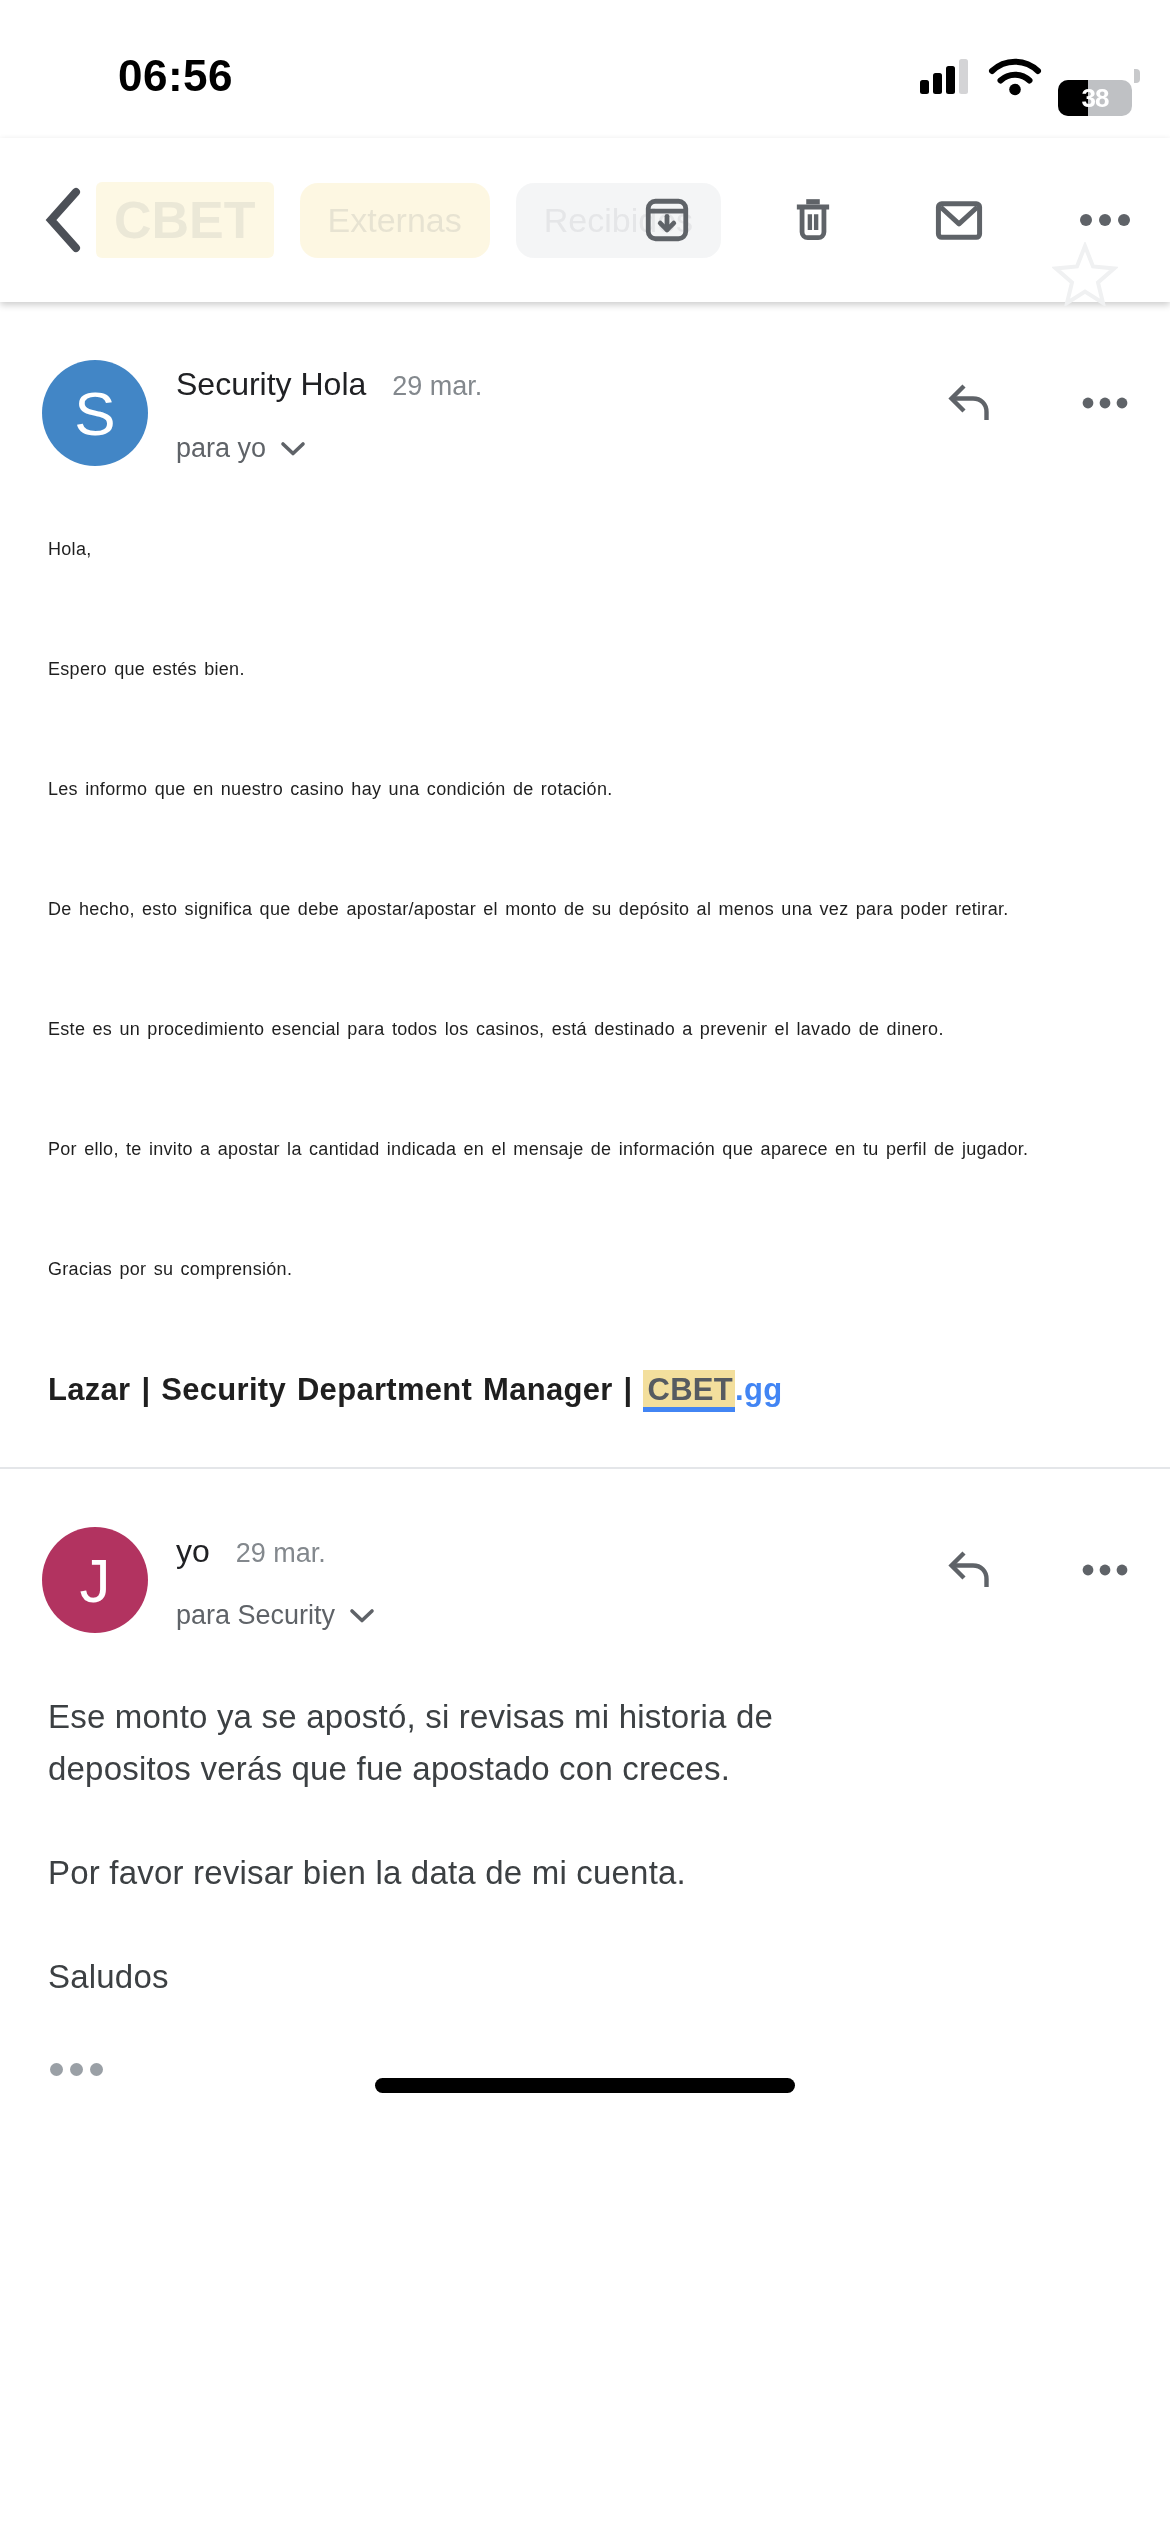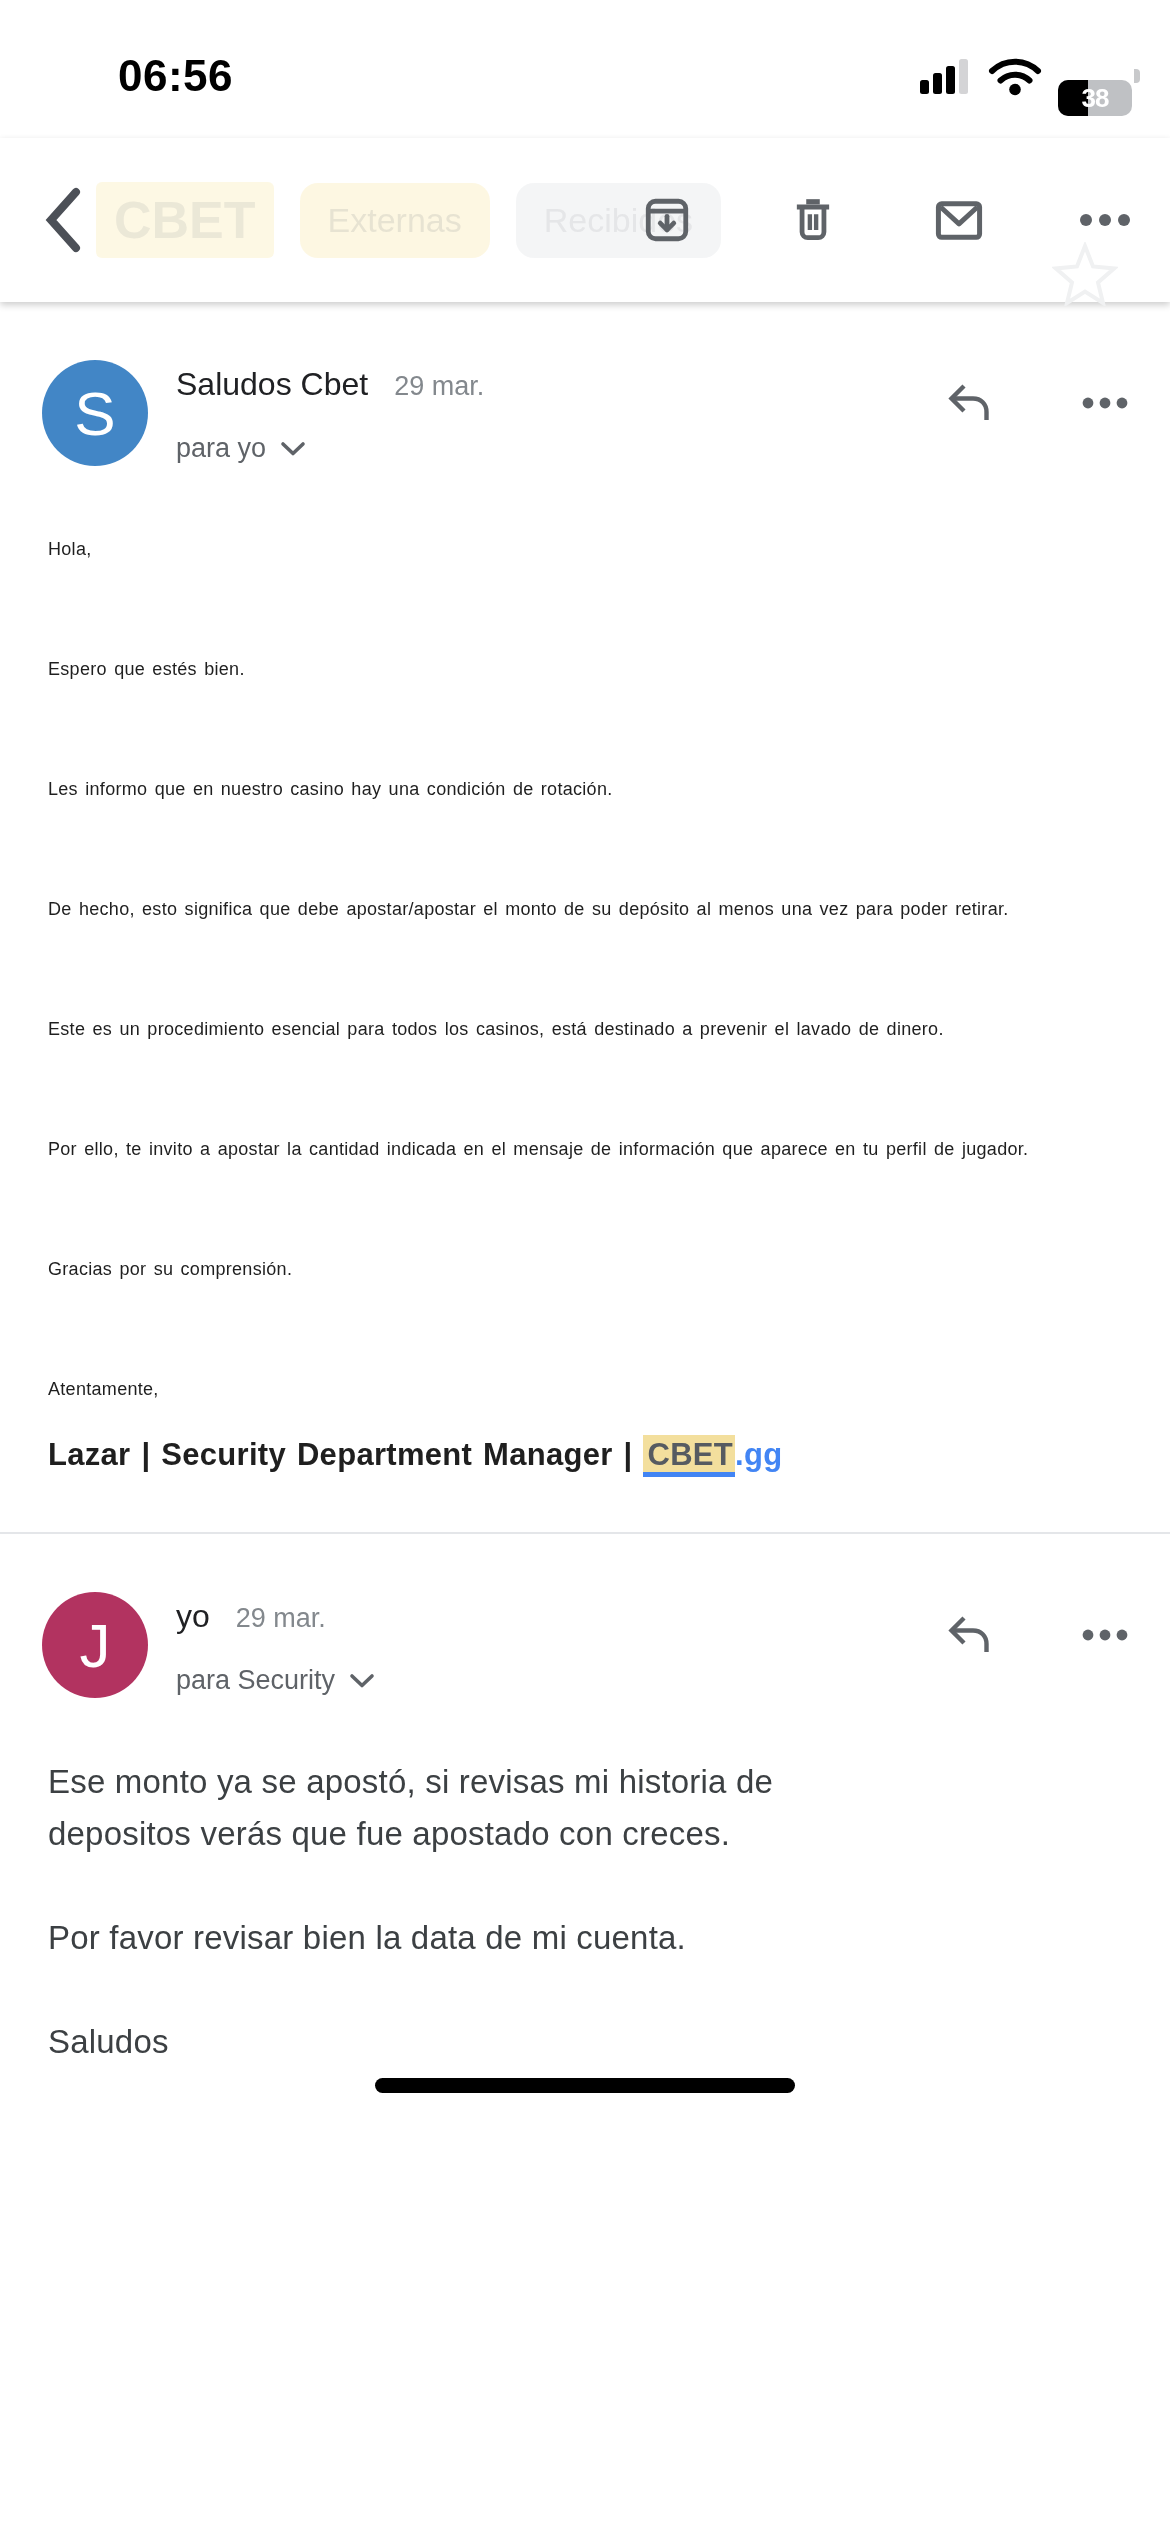--- a/index.html
+++ b/index.html
@@ -163,21 +163,21 @@
     </span>
   </div>
 
   <div>
     <div class="msg-header">
       <div class="avatar blue">
         <span>S</span>
       </div>
       <div class="hdr-text">
         <div class="hdr-row1">
-          <span class="sender">Saludos Cbet</span>
+          <span class="sender">Security Hola</span>
           <span class="date">29 mar.</span>
         </div>
         <div class="hdr-row2">
           <span class="recipient">para yo</span>
           <span>
             <svg width="26" height="16" viewBox="0 0 26 16">
               <path d="M3 3 L13 12.5 L23 3" fill="none" stroke="#5f6368" stroke-width="3.6" stroke-linecap="round" stroke-linejoin="round"></path>
             </svg>
           </span>
         </div>
@@ -204,21 +204,20 @@
     </div>
 
     <div class="body1">
       <p>Hola,</p>
       <p>Espero que estés bien.</p>
       <p>Les informo que en nuestro casino hay una condición de rotación.</p>
       <p>De hecho, esto significa que debe apostar/apostar el monto de su depósito al menos una vez para poder retirar.</p>
       <p>Este es un procedimiento esencial para todos los casinos, está destinado a prevenir el lavado de dinero.</p>
       <p>Por ello, te invito a apostar la cantidad indicada en el mensaje de información que aparece en tu perfil de jugador.</p>
       <p>Gracias por su comprensión.</p>
-      <p class="sig-close">Atentamente,</p>
       <p class="sig-name"><span>Lazar | Security Department Manager | </span><a class="cbet-link"><span class="cbet-hl">CBET</span><span class="cbet-suffix">.gg</span></a></p>
     </div>
   </div>
 
   <div class="thread-divider"></div>
 
   <div>
     <div class="msg-header">
       <div class="avatar red">
         <span>J</span>

